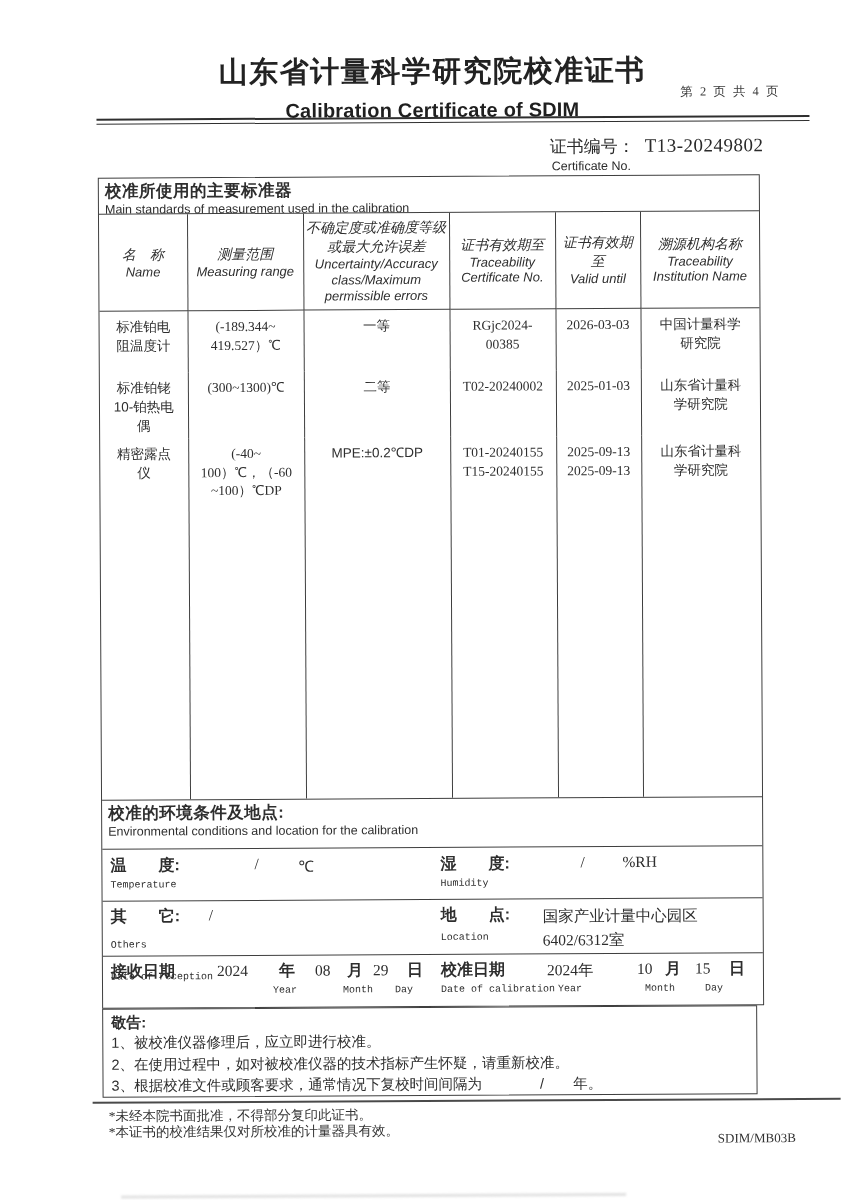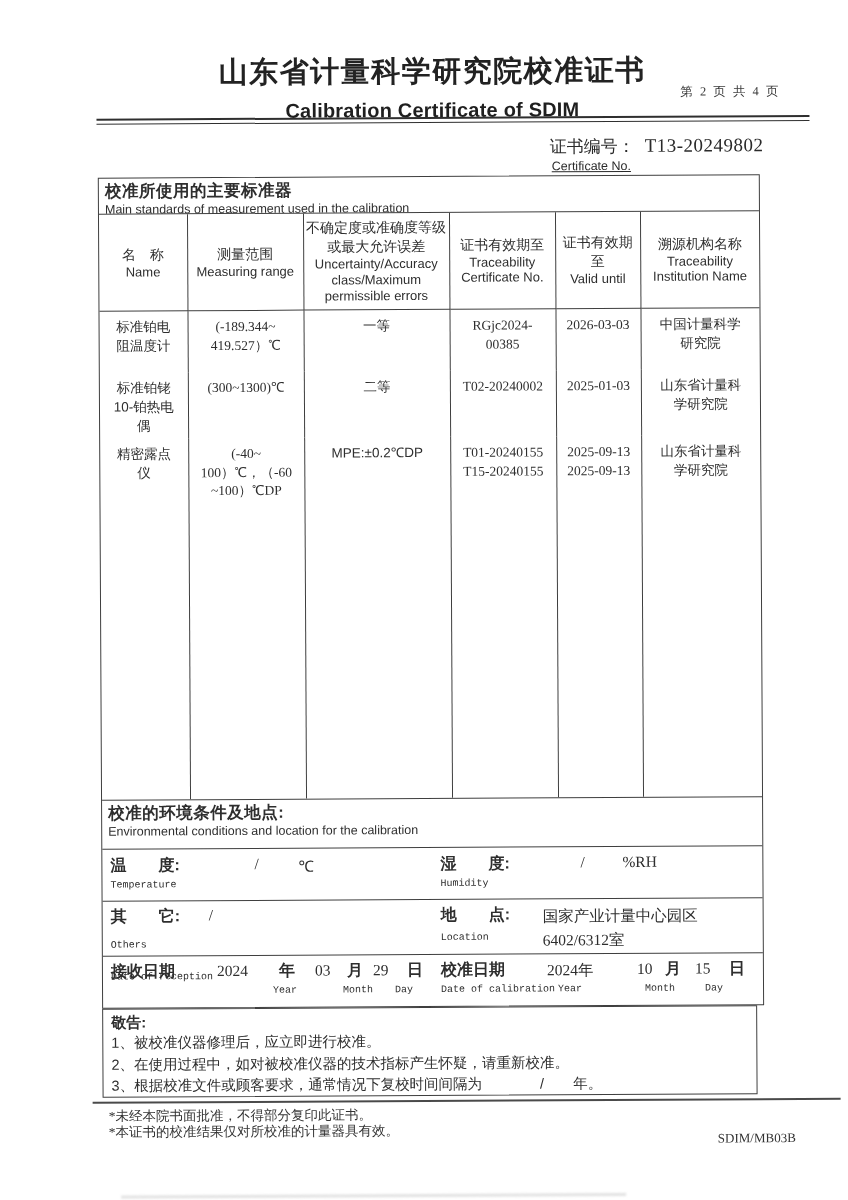--- a/index.html
+++ b/index.html
@@ -13,32 +13,32 @@
   
   .logo-wrap{left:94px;top:50px;width:86px;text-align:center;}
   .logo-sdim{font-weight:bold;font-size:21px;letter-spacing:1px;color:#3d3d3d;margin-top:-4px;}
   .title-block{left:185px;top:52px;width:500px;text-align:center;}
   .title-zh{font-size:29px;font-weight:bold;letter-spacing:1.5px;color:#222;}
   .title-en{font-size:20px;font-weight:bold;letter-spacing:.2px;color:#1f1f1f;margin-top:7px;}
   .page-info{left:683px;top:85px;font-size:12.5px;letter-spacing:2px;color:#3a3a3a;}
   .dbl-rule{left:99px;top:117px;width:713px;height:3px;border-top:2px solid #2f2f2f;border-bottom:1.5px solid #2f2f2f;}
   .certno-line{left:552px;top:136px;font-size:17px;color:#2a2a2a;}
   .certno-line .val{font-size:19px;margin-left:10px;letter-spacing:.5px;}
-  .certno-en{left:554px;top:160px;font-size:12.5px;color:#2a2a2a;text-decoration:underline;}
+  .certno-en{left:554px;top:160px;font-size:12.5px;color:#2a2a2a;}
 
   
   .doc-box{left:100px;top:176px;width:660px;border:1.5px solid #3f3f3f;background:transparent;}
   .sec-std-title{height:36px;border-bottom:1px solid #3f3f3f;padding:2px 6px 0 6px;box-sizing:border-box;}
   .sec-title-zh{font-size:16.5px;font-weight:600;letter-spacing:.5px;}
   .sec-title-en{font-size:12.5px;margin-top:0px;}
 
   table.std{width:100%;border-collapse:collapse;table-layout:fixed;}
   table.std th,table.std td{border-right:1px solid #3f3f3f;padding:2px 2px;word-break:break-all;}
   table.std th:last-child,table.std td:last-child{border-right:none;}
-  table.std thead th{height:92px;border-bottom:1px solid #3f3f3f;font-weight:normal;vertical-align:middle;text-align:center;}
+  table.std thead th{height:92px;border-bottom:1px solid #3f3f3f;font-weight:normal;vertical-align:middle;text-align:center;font-style:italic;}
   .col-zh{font-size:14px;line-height:1.35;}
   .col-en{font-size:13px;line-height:1.22;word-break:normal;}
   table.std tbody td{vertical-align:top;text-align:center;font-size:13.5px;line-height:1.4;padding-top:7px;}
   tr.r1 td{height:52px;}
   tr.r2 td{height:56px;}
   tr.r3 td{height:352px;}
 
   .sec-env-title{height:49px;border-top:1px solid #3f3f3f;padding:2px 6px 0 6px;box-sizing:border-box;}
   .env-row{position:relative;border-top:1px solid #3f3f3f;box-sizing:border-box;}
   .row-temp{height:52px;}
@@ -185,21 +185,21 @@
       <span class="abs lbl-zh" style="left:338px;top:5px">地　　点:</span>
       <span class="abs val-zh pre serif" style="left:440px;top:5px;line-height:24px">国家产业计量中心园区
 6402/6312室</span>
       <span class="abs lbl-en" style="left:338px;top:32px">Location</span>
     </div>
 
     <div class="row-dates">
       <span class="abs lbl-zh" style="left:8px;top:5px">接收日期</span>
       <span class="abs val-zh serif" style="left:114px;top:6px">2024</span>
       <span class="abs lbl-zh" style="left:176px;top:5px">年</span>
-      <span class="abs val-zh serif" style="left:212px;top:6px">03</span>
+      <span class="abs val-zh serif" style="left:212px;top:6px">08</span>
       <span class="abs lbl-zh" style="left:244px;top:5px">月</span>
       <span class="abs val-zh serif" style="left:270px;top:6px">29</span>
       <span class="abs lbl-zh" style="left:304px;top:5px">日</span>
       <span class="abs lbl-en" style="left:8px;top:15px">Date of reception</span>
       <span class="abs lbl-en" style="left:170px;top:29px">Year</span>
       <span class="abs lbl-en" style="left:240px;top:29px">Month</span>
       <span class="abs lbl-en" style="left:292px;top:29px">Day</span>
 
       <span class="abs lbl-zh" style="left:338px;top:5px">校准日期</span>
       <span class="abs val-zh serif" style="left:444px;top:6px">2024年</span>

